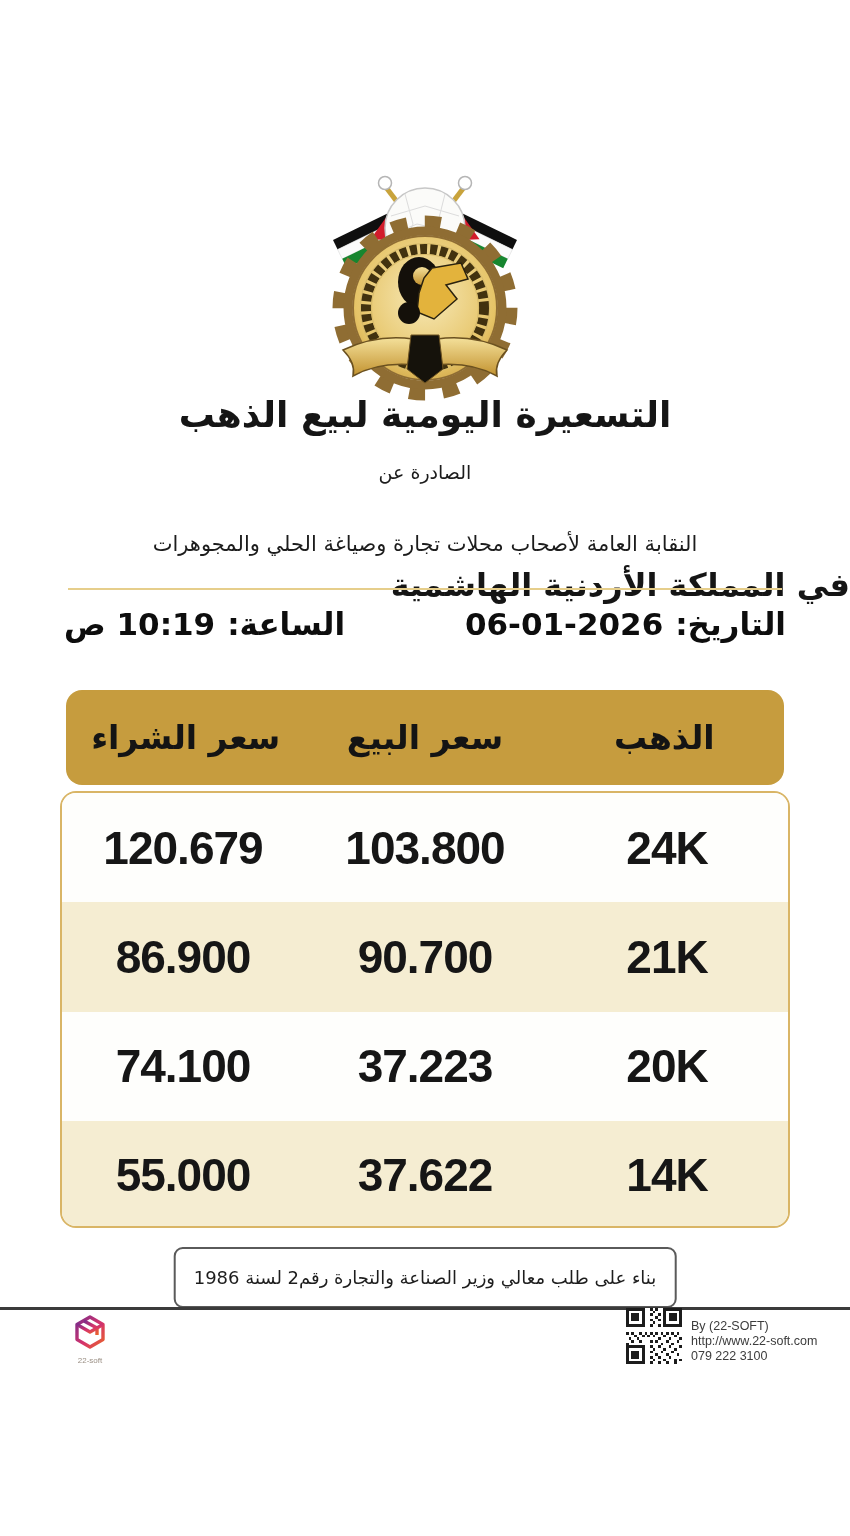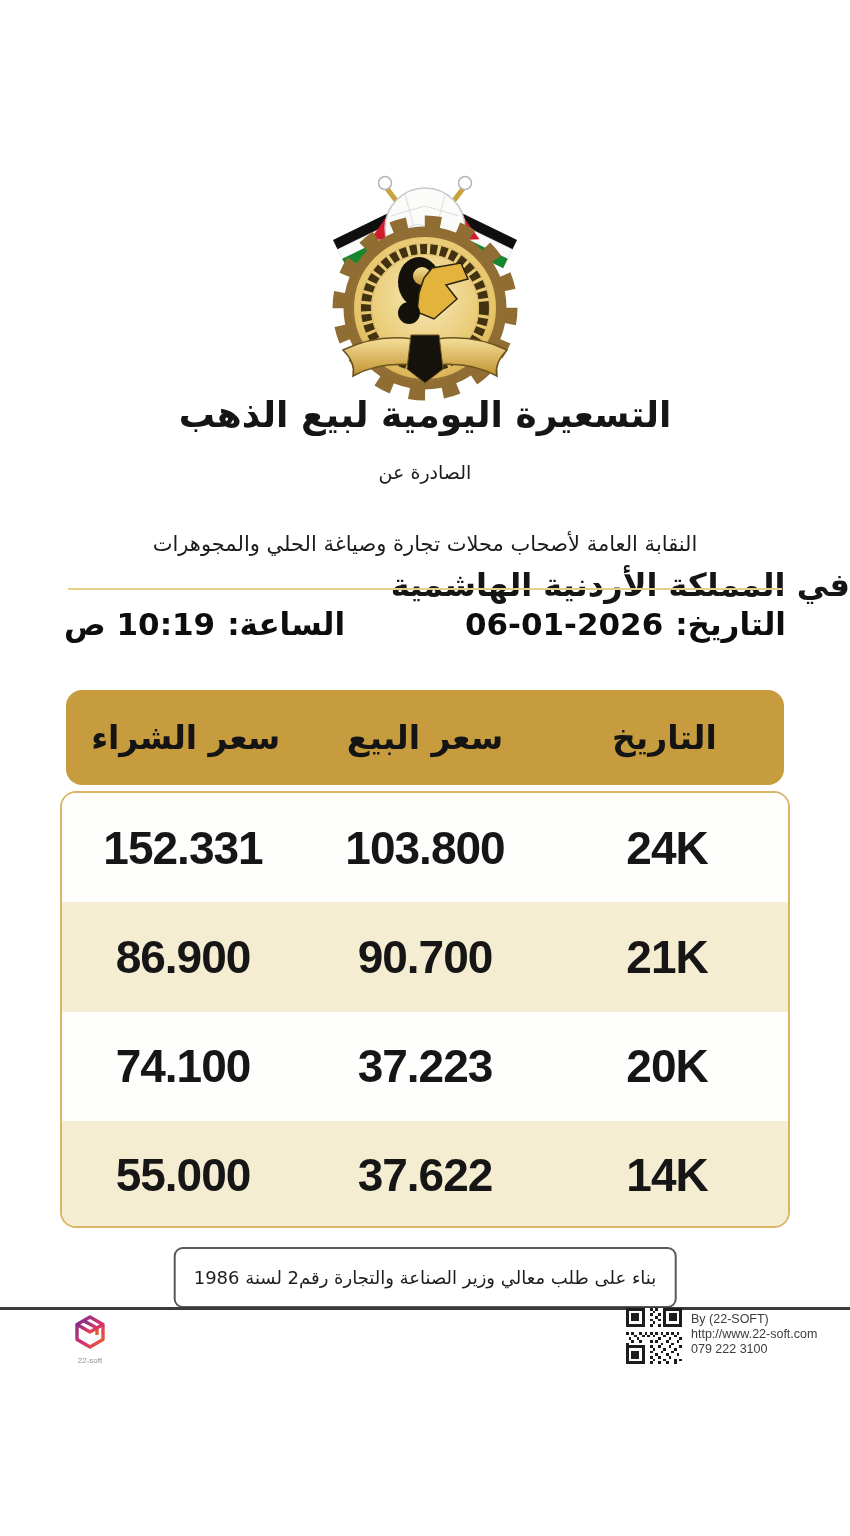--- a/index.html
+++ b/index.html
@@ -71,21 +71,21 @@
     padding:18px 18px;
     font-size:18px;color:#1d1d1d;direction:rtl;white-space:nowrap;
     background:#fff;
   }
   .bottom-rule{
     position:absolute;top:1299px;left:0;width:850px;height:3px;border:none;
   }
   
   .credits{
     position:absolute;top:1308px;left:626px;
-    display:flex;align-items:flex-start;gap:9px;
+    display:flex;align-items:flex-end;gap:9px;
   }
   .credit-lines{
     font-family:"Liberation Sans", sans-serif;
     font-size:12.5px;line-height:15px;color:#3c3c3c;
     padding-top:4px;
   }
   .soft-logo{
     position:absolute;top:1312px;left:68px;width:44px;
     text-align:center;
   }
@@ -179,30 +179,30 @@
       <span>التاريخ:</span>
       <span>06-01-2026</span>
     </div>
     <div class="pair">
       <span>الساعة:</span>
       <span>10:19 ص</span>
     </div>
   </div>
 
   <div class="thead" style="background:#C69C3E;">
-    <div class="th">التاريخ</div>
+    <div class="th">الذهب</div>
     <div class="th">سعر البيع</div>
     <div class="th">سعر الشراء</div>
   </div>
 
   <div class="tbody" style="border:2px solid #D9B566;">
     <div class="trow" style="background:#fefefc;">
       <div class="td">24K</div>
       <div class="td">103.800</div>
-      <div class="td">152.331</div>
+      <div class="td">120.679</div>
     </div>
     <div class="trow" style="background:#F5EDD2;">
       <div class="td">21K</div>
       <div class="td">90.700</div>
       <div class="td">86.900</div>
     </div>
     <div class="trow" style="background:#fefefc;">
       <div class="td">20K</div>
       <div class="td">37.223</div>
       <div class="td">74.100</div>

